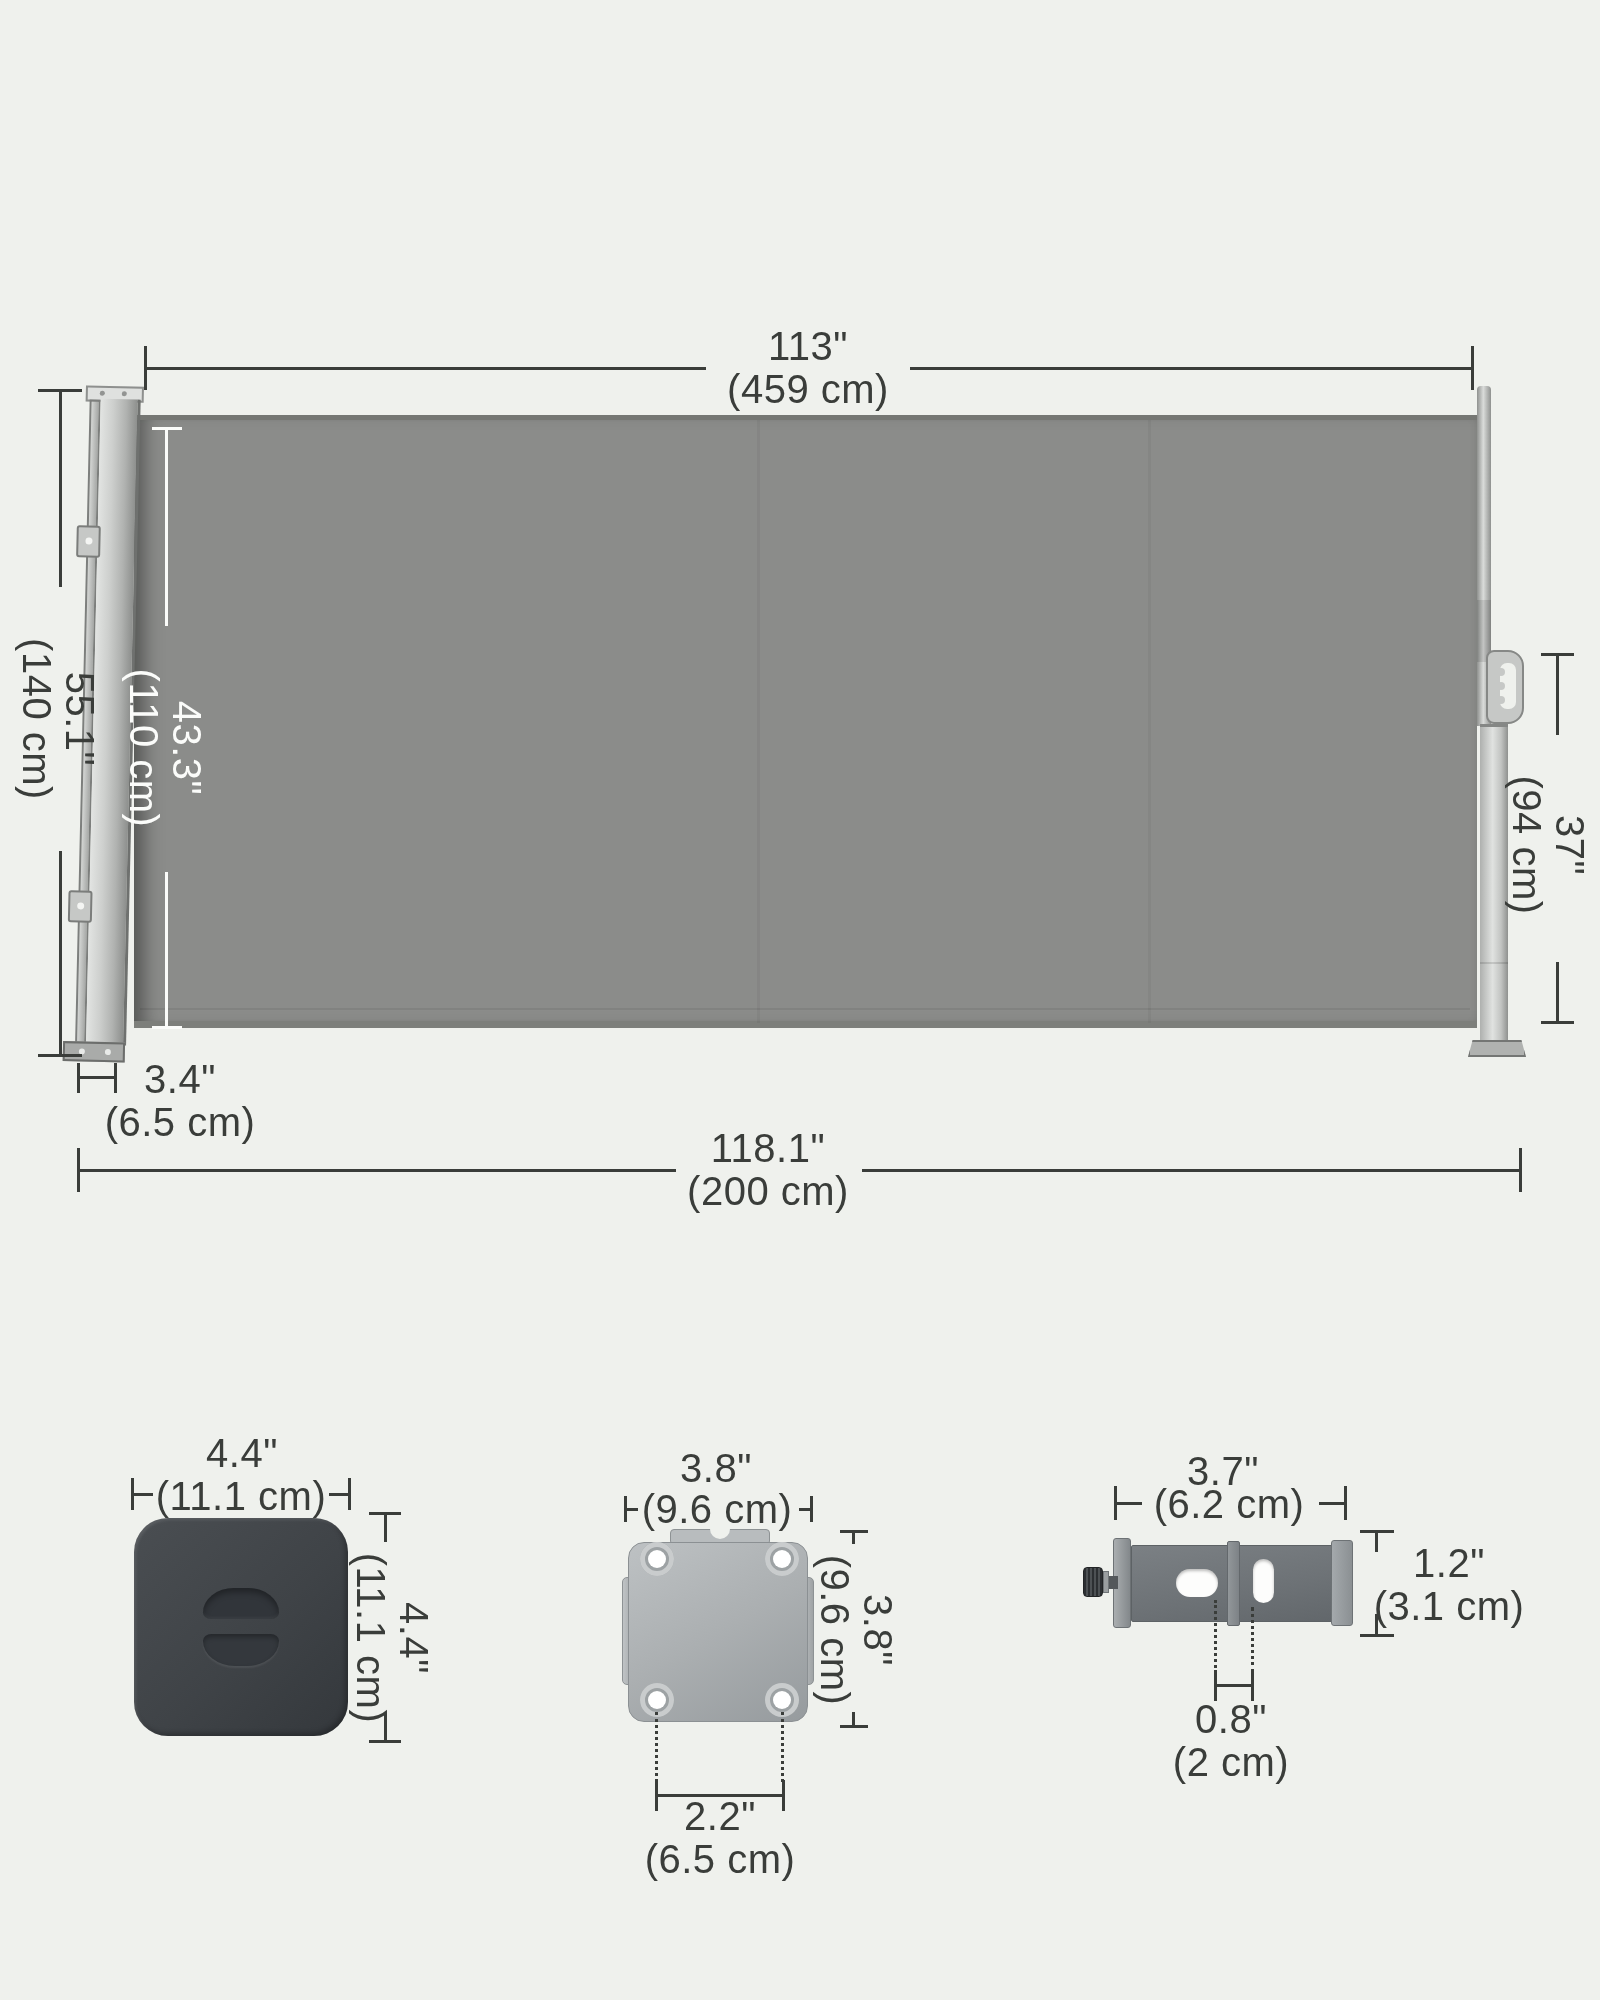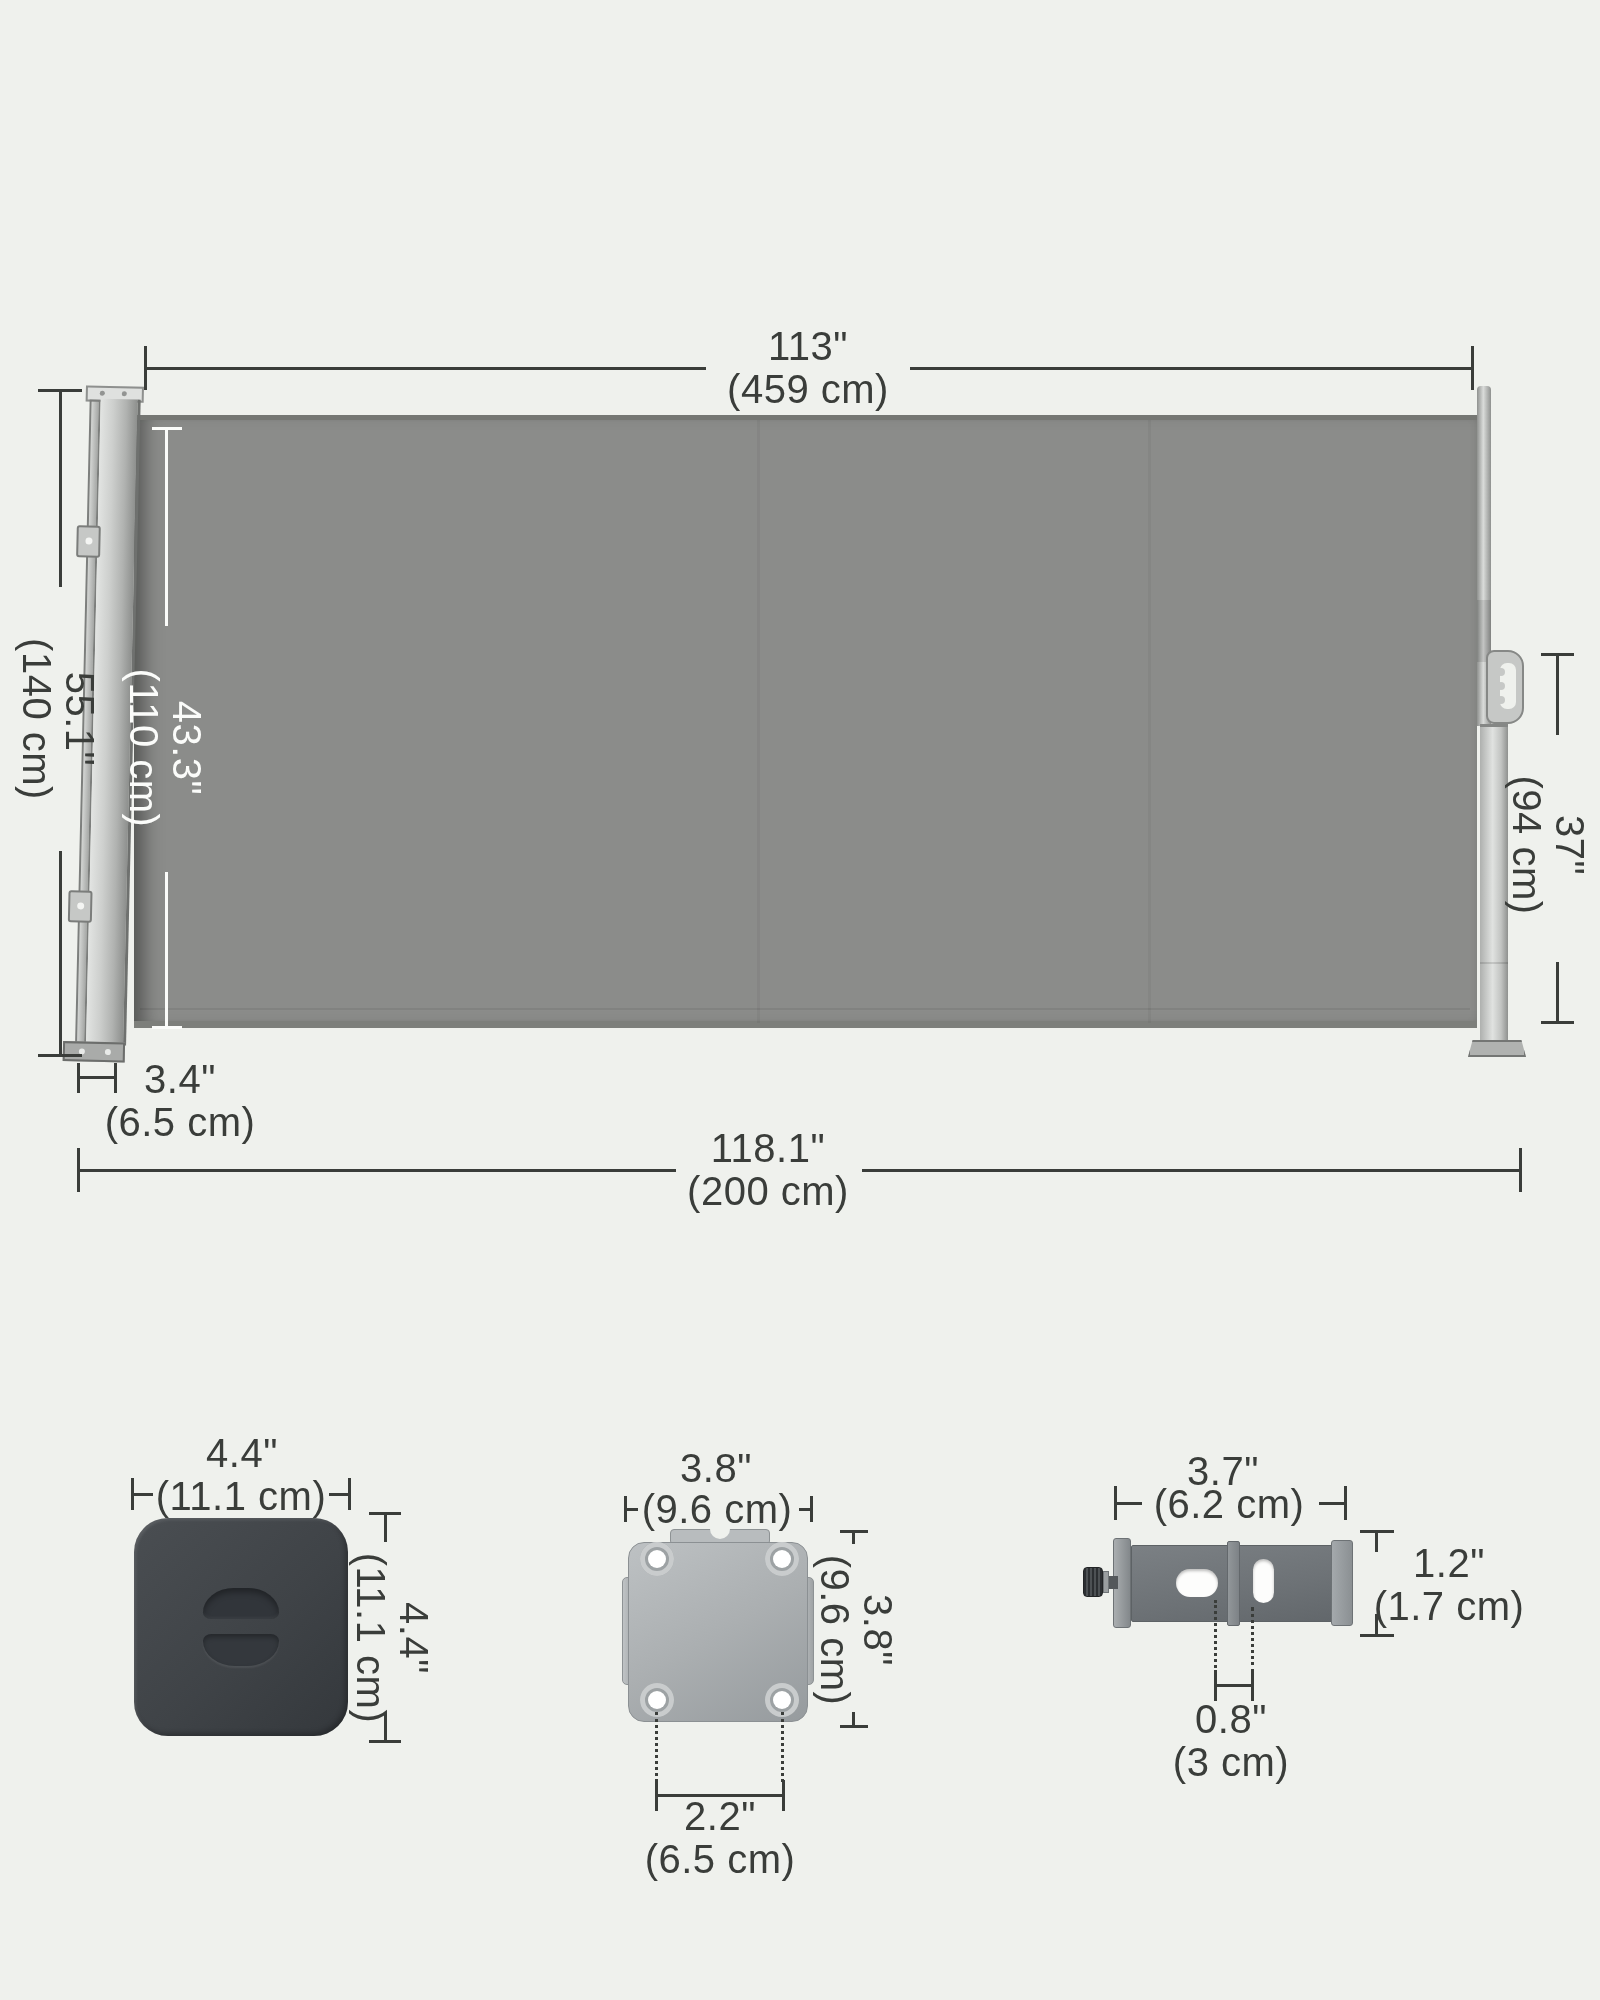--- a/index.html
+++ b/index.html
@@ -221,28 +221,28 @@
   <div class="ln" style="left:1114px;top:1486px;width:3px;height:34px;"></div>
   <div class="ln" style="left:1114px;top:1502px;width:28px;height:3px;"></div>
   <div class="t cen" style="left:1229px;top:1504px;">(6.2 cm)</div>
   <div class="ln" style="left:1344px;top:1486px;width:3px;height:34px;"></div>
   <div class="ln" style="left:1319px;top:1502px;width:28px;height:3px;"></div>
 
   <div class="ln" style="left:1360px;top:1530px;width:34px;height:3px;"></div>
   <div class="ln" style="left:1375px;top:1530px;width:3px;height:22px;"></div>
   <div class="t t2" style="left:1449px;top:1585px;">
     <span>1.2"</span>
-    <span>(1.7 cm)</span>
+    <span>(3.1 cm)</span>
   </div>
   <div class="ln" style="left:1375px;top:1614px;width:3px;height:22px;"></div>
   <div class="ln" style="left:1360px;top:1634px;width:34px;height:3px;"></div>
 
   <div class="dot-v" style="left:1214px;top:1600px;height:73px;"></div>
   <div class="dot-v" style="left:1251px;top:1607px;height:66px;"></div>
   <div class="ln" style="left:1215px;top:1684px;width:39px;height:3px;"></div>
   <div class="ln" style="left:1214px;top:1670px;width:3px;height:31px;"></div>
   <div class="ln" style="left:1251px;top:1670px;width:3px;height:31px;"></div>
   <div class="t t2" style="left:1231px;top:1741px;">
     <span>0.8"</span>
-    <span>(3 cm)</span>
+    <span>(2 cm)</span>
   </div>
 
 </div>
 
 </body></html>

